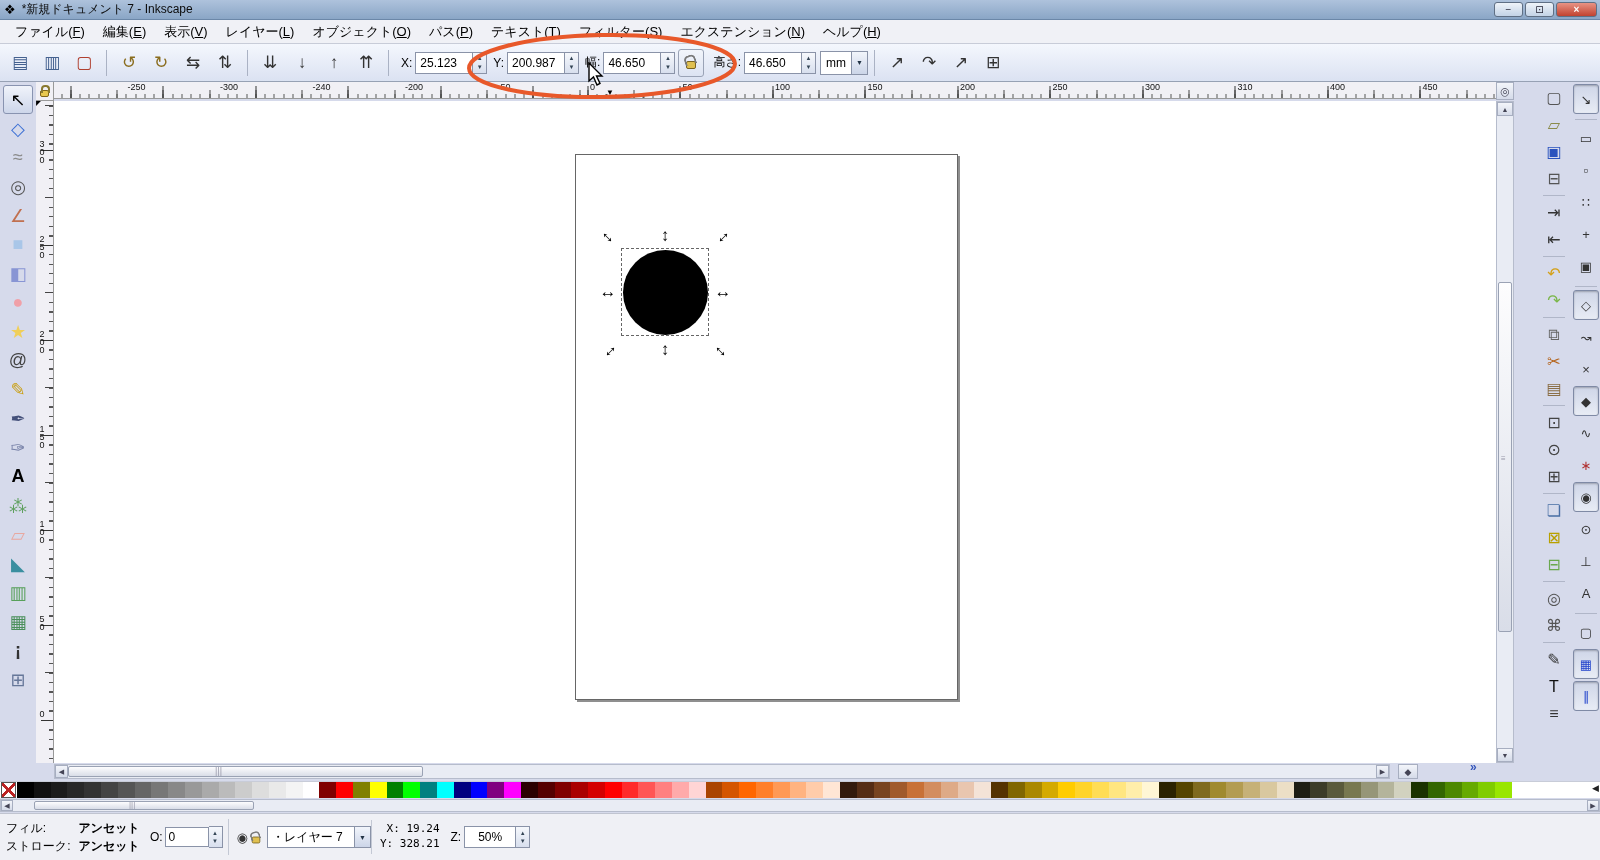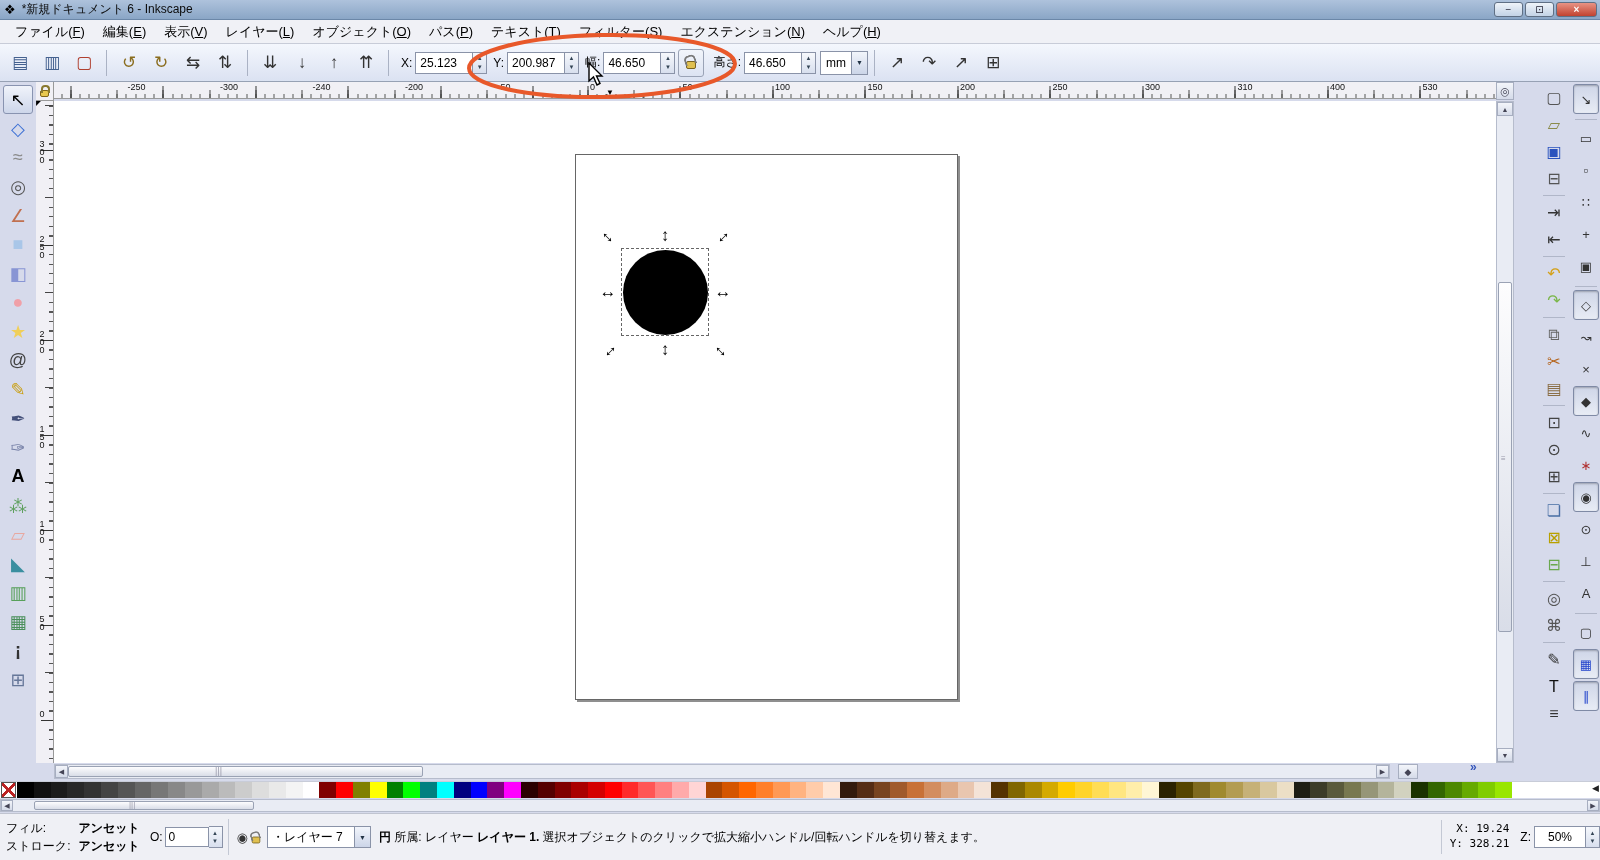--- a/index.html
+++ b/index.html
@@ -113,21 +113,21 @@
 
   
   #annotation-svg{left:462px;top:28px;pointer-events:none;z-index:50;}
   #cursor-svg{left:588px;top:62px;pointer-events:none;z-index:60;}
 </style>
 </head>
 <body>
 
 <div class="abs" id="titlebar">
   <span id="title-logo">❖</span>
-  <span id="title-text">*新規ドキュメント 6 - Inkscape</span>
+  <span id="title-text">*新規ドキュメント 7 - Inkscape</span>
   <div id="win-btns">
     <div class="win-btn">−</div>
     <div class="win-btn">⊡</div>
     <div class="win-btn close">×</div>
   </div>
 </div>
 
 <div class="abs" id="menubar">
     <div class="menu-item">ファイル(<u>F</u>)</div>
     <div class="menu-item">編集(<u>E</u>)</div>
@@ -235,21 +235,21 @@
     <span class="rt-label" style="left: 443.5px;">-50</span>
     <span class="rt-label" style="left: 536px;">0</span>
     <span class="rt-label" style="left: 628.5px;">50</span>
     <span class="rt-label" style="left: 721px;">100</span>
     <span class="rt-label" style="left: 813.5px;">150</span>
     <span class="rt-label" style="left: 906px;">200</span>
     <span class="rt-label" style="left: 998.5px;">250</span>
     <span class="rt-label" style="left: 1091px;">300</span>
     <span class="rt-label" style="left: 1183.5px;">310</span>
     <span class="rt-label" style="left: 1276px; text-align: center;">400</span>
-    <span class="rt-label" style="left: 1368.5px;">530</span>
+    <span class="rt-label" style="left: 1368.5px;">450</span>
     <span id="ruler-top-marker" style="left: 552px;">▼</span>
   </div>
 <div class="abs" id="ruler-left">
     <span class="rl-label" style="top: 38px;">300</span>
     <span class="rl-label" style="top: 133px;">250</span>
     <span class="rl-label" style="top: 228px;">200</span>
     <span class="rl-label" style="top: 323px;">150</span>
     <span class="rl-label" style="top: 418px;">100</span>
     <span class="rl-label" style="top: 513px;">50</span>
     <span class="rl-label" style="top: 608px;">0</span>
@@ -603,23 +603,20 @@
       <span>▲</span>
       <span>▼</span>
     </span>
   <div class="sb-sep"></div>
   <span class="mini-eye">◉</span>
   <span class="lock-ico" style="transform:scale(.85);margin-right:6px;"></span>
   <div id="layer-combo">
     <span>・レイヤー 7</span>
     <span class="unit-arrow">▼</span>
   </div>
-  <div id="status-msg">
-    <b>円</b><span> 所属: レイヤー </span><b>レイヤー 1.</b><span> 選択オブジェクトのクリックで拡大縮小ハンドル/回転ハンドルを切り替えます。</span>
-  </div>
   <div id="coords">
     <div><span>X:</span> <span>19.24</span></div>
     <div><span>Y:</span> <span>328.21</span></div>
   </div>
   <span style="margin:0 3px;">Z:</span>
   <input id="zoom-input" value="50%" style="">
   <span class="spin">
       <span>▲</span>
       <span>▼</span>
     </span>

